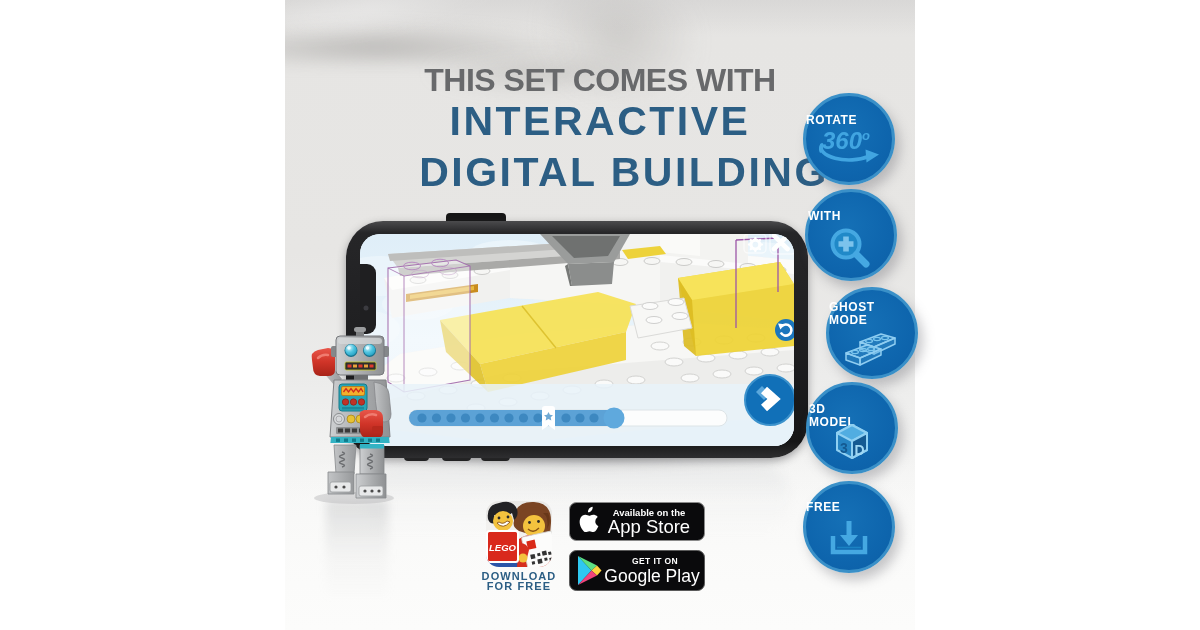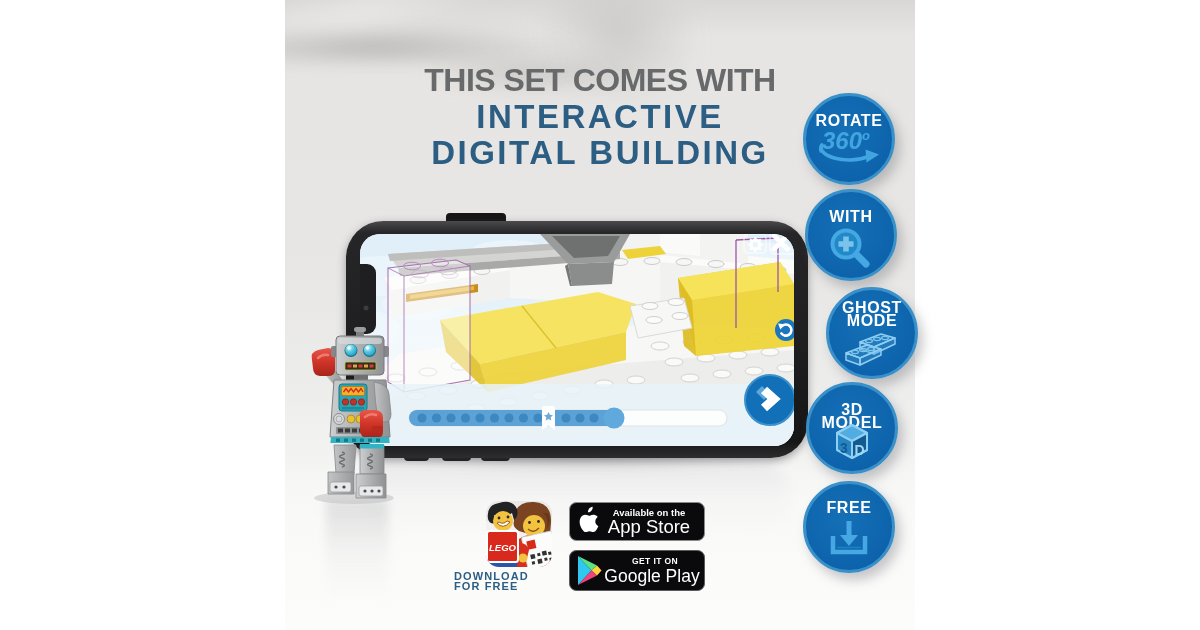--- a/index.html
+++ b/index.html
@@ -4,26 +4,26 @@
 <style>
   html,body{margin:0;padding:0;background:#ffffff;}
   #stage{position:relative;width:1200px;height:630px;overflow:hidden;background:#ffffff;
     font-family:"Liberation Sans", sans-serif;}
   #board{position:absolute;left:285px;top:0;width:630px;height:630px;overflow:hidden;
     background:linear-gradient(180deg,#dfdedd 0%,#e6e5e3 6%,#e7e6e4 40%,#ececeb 60%,#f6f6f5 78%,#fbfbfa 100%);}
   .abs{position:absolute;}
   .hd1{position:absolute;left:285px;width:630px;text-align:center;color:#68696b;
     font-weight:bold;font-size:32px;letter-spacing:-0.5px;}
   .hd2{position:absolute;left:285px;width:630px;text-align:center;color:#2c5e84;
-    font-weight:bold;font-size:33px;letter-spacing:2.5px;}
+    font-weight:bold;font-size:41px;letter-spacing:2.5px;}
   .badge{position:absolute;width:86px;height:86px;border-radius:50%;
     background:radial-gradient(circle at 45% 40%,#1570b6 0%,#0e65ad 62%,#0c5ea5 100%);
     border:3px solid #3a90c8; box-shadow:5px 7px 12px rgba(110,110,118,.38);}
-  .btx{position:absolute;width:100%;text-align:center;color:#ffffff;font-weight:bold;
-    font-size:16px;letter-spacing:0.6px;line-height:13.4px;}
+  .btx{position:absolute;width:100%;color:#ffffff;font-weight:bold;
+    font-size:12px;letter-spacing:0.6px;line-height:13.4px;}
 </style>
 </head>
 <body>
 <div id="stage">
 
   <div id="board"></div>
 
   <div class="abs" style="left:285px;top:0;width:630px;height:130px;overflow:hidden;">
     <div style="position:absolute;left:-40px;top:22px;width:330px;height:42px;background:radial-gradient(ellipse at 40% 60%,rgba(148,146,144,.5),rgba(148,146,144,0) 72%);filter:blur(7px);"></div>
     <div style="position:absolute;left:140px;top:52px;width:220px;height:42px;background:radial-gradient(ellipse at 50% 50%,rgba(160,158,155,.40),rgba(160,158,155,0) 72%);filter:blur(8px);"></div>
@@ -35,21 +35,21 @@
   <div class="abs" style="left:285px;top:460px;width:630px;height:170px;background:linear-gradient(180deg,rgba(244,244,243,0) 0%,rgba(250,250,249,.9) 45%,#fcfcfb 100%);"></div>
 
   <div class="abs" style="left:365px;top:464px;width:424px;height:70px;border-radius:30px;background:linear-gradient(180deg,rgba(216,218,220,.42),rgba(232,233,234,.18) 50%,rgba(240,240,240,0));filter:blur(6px);"></div>
 
   <div class="abs" style="left:326px;top:500px;width:62px;height:100px;background:linear-gradient(180deg,rgba(175,177,179,.35),rgba(205,205,205,.12) 55%,rgba(220,220,220,0));filter:blur(4px);"></div>
 
   <div class="hd1" style="top:62px;">THIS SET COMES WITH</div>
 
   <div class="hd2" style="top:98px;">INTERACTIVE</div>
 
-  <div class="hd2" style="top:134px;">DIGITAL BUILDING</div>
+  <div class="hd2" style="top:149px;padding-left:24px;">DIGITAL BUILDING</div>
 
   <div class="abs" style="left:370px;top:430px;width:420px;height:40px;background:radial-gradient(ellipse at 50% 50%, rgba(90,90,95,.38), rgba(120,120,125,0) 70%);filter:blur(6px);"></div>
 
   <div class="abs" style="left:446px;top:213px;width:60px;height:12px;border-radius:4px;background:#161616;"></div>
 
   <div class="abs" style="left:404px;top:450px;width:25px;height:11px;border-radius:4px;background:#1a1a1a;"></div>
   <div class="abs" style="left:442px;top:450px;width:29px;height:11px;border-radius:4px;background:#1a1a1a;"></div>
   <div class="abs" style="left:481px;top:450px;width:29px;height:11px;border-radius:4px;background:#1a1a1a;"></div>
 
   <div class="abs" id="phone" style="left:346px;top:221px;width:462px;height:237px;border-radius:37px;
@@ -463,21 +463,21 @@
       </g>
 
       <path d="M34,42 Q28,48 32,57 Q36,62 41,57 L43,49 Q41,42 34,42 Z" fill="#d62f1e"></path>
       <circle cx="37" cy="57" r="4.5" fill="#f3c23e"></circle>
 
       <rect x="1" y="30" width="31" height="31" rx="2.5" fill="#d9291c" stroke="#ffffff" stroke-width="2"></rect>
       <text x="16.5" y="49.5" font-family="Liberation Sans, sans-serif" font-size="9.5" font-weight="bold" font-style="italic" fill="#ffffff" text-anchor="middle">LEGO</text>
     </g>
   </svg>
 
-  <div class="abs" style="left:454px;top:572px;width:130px;text-align:left;color:#2c5e84;font-weight:bold;font-size:11px;letter-spacing:1.1px;line-height:9.6px;">DOWNLOAD<br>FOR FREE</div>
+  <div class="abs" style="left:454px;top:572px;width:130px;text-align:center;color:#2c5e84;font-weight:bold;font-size:11px;letter-spacing:1.1px;line-height:9.6px;">DOWNLOAD<br>FOR FREE</div>
 
   <svg class="abs" style="left:569px;top:502px;" width="136" height="39" viewBox="0 0 136 39" xmlns="http://www.w3.org/2000/svg">
     <rect x="0.5" y="0.5" width="135" height="38" rx="7" fill="#0a0a0c" stroke="#8a8a8a" stroke-width="1"></rect>
 
     <g fill="#ffffff">
       <path d="M22.6,8.4 c1.3-1.6 1.1-3.1 1-3.7 c-1.5,0.1-2.8,1-3.6,2 c-0.8,1-1.2,2.3-1,3.6 C20.5,10.4 21.8,9.5 22.6,8.4 Z"></path>
       <path d="M26.3,19.5 c0-3 2.4-4.4 2.5-4.5 c-1.4-2-3.5-2.3-4.2-2.3 c-1.8-0.2-3.5,1.1-4.4,1.1 c-0.9,0-2.3-1.1-3.8-1 c-2,0-3.8,1.1-4.8,2.9 c-2,3.5-0.5,8.7 1.5,11.5 c1,1.4 2.1,2.9 3.6,2.9 c1.5-0.1 2-0.9 3.8-0.9 c1.8,0 2.3,0.9 3.8,0.9 c1.6,0 2.6-1.4 3.5-2.8 c1.1-1.6 1.6-3.2 1.6-3.3 C29.3,23.9 26.3,22.8 26.3,19.5 Z"></path>
     </g>
     <text x="80" y="13.5" font-family="Liberation Sans, sans-serif" font-size="9.5" font-weight="bold" fill="#ffffff" text-anchor="middle">Available on the</text>
     <text x="80" y="31" font-family="Liberation Sans, sans-serif" font-size="18.5" fill="#ffffff" text-anchor="middle">App Store</text>

